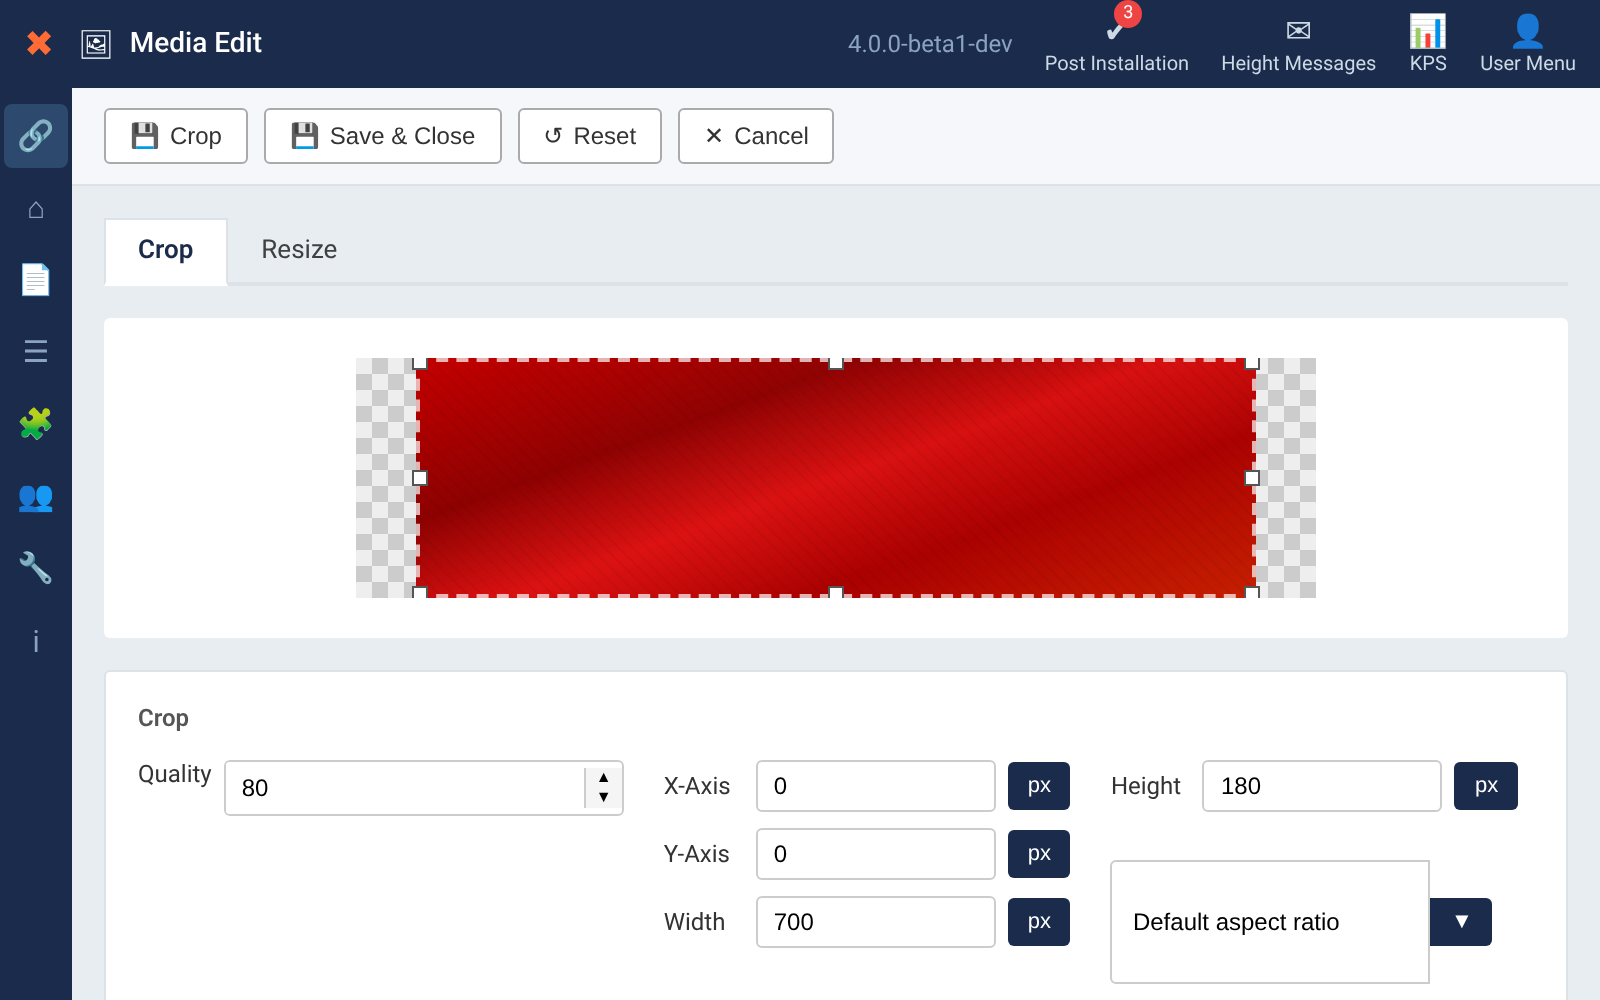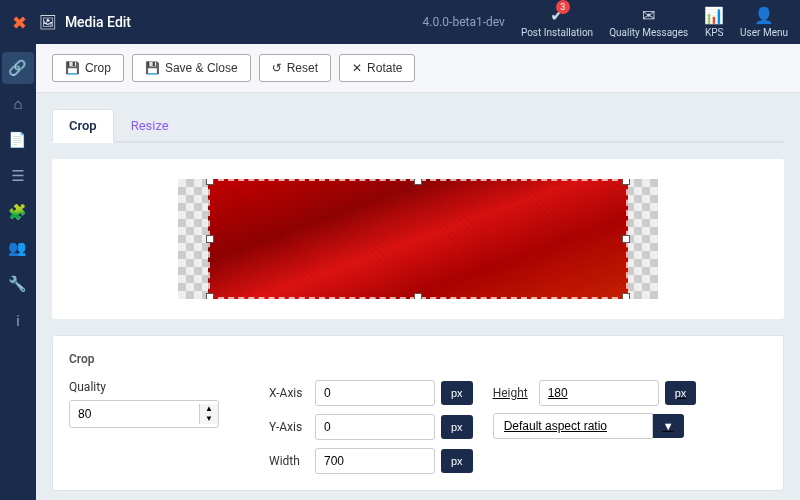--- a/index.html
+++ b/index.html
@@ -60,21 +60,21 @@
     .btn-primary { background: #fff; border-color: #aaa; color: #333; }
     .btn-success { background: #fff; border-color: #aaa; color: #333; }
     .btn-warning { background: #fff; border-color: #aaa; color: #333; }
     .btn-danger { background: #fff; border-color: #aaa; color: #333; }
 
     
     .content-area { padding: 16px; }
 
     
     .tabs { display: flex; border-bottom: 2px solid #dde2e8; margin-bottom: 16px; }
-    .tab { padding: 8px 16px; cursor: pointer; font-size: 13px; color: #8b5cf6; border: 1px solid transparent; border-bottom: none; margin-bottom: -2px; }
+    .tab { padding: 8px 16px; cursor: pointer; font-size: 13px; color: #404040; border: 1px solid transparent; border-bottom: none; margin-bottom: -2px; }
     .tab.active { background: white; border-color: #dde2e8; color: #1a2b4b; font-weight: 600; border-bottom: 2px solid white; }
 
     
     .image-container {
       background: white;
       padding: 20px;
       border-radius: 3px;
       margin-bottom: 16px;
       display: flex;
       justify-content: center;
@@ -137,39 +137,39 @@
       border-radius: 3px;
       padding: 16px;
     }
     .crop-panel-title {
       font-size: 12px;
       font-weight: 600;
       color: #555;
       margin-bottom: 14px;
     }
     .crop-fields { display: flex; gap: 20px; align-items: flex-start; }
-    .quality-group { display: flex; flex-direction: column; gap: 6px; min-width: 180px; }
+    .quality-group { display: flex; gap: 6px; min-width: 180px; }
     .quality-label { font-size: 12px; color: #333; }
-    .quality-input-wrap { display: flex; align-items: center; border: 1px solid #ccc; border-radius: 3px; overflow: hidden; width: 150px; }
+    .quality-input-wrap { display: flex; align-items: center; border: 1px solid #ccc; border-radius: 3px; overflow: hidden; width: 200px; }
     .quality-input { border: none; outline: none; padding: 6px 8px; font-size: 12px; flex: 1; width: 100%; }
     .quality-spinner { display: flex; flex-direction: column; border-left: 1px solid #ccc; }
     .spinner-btn { background: #f5f5f5; border: none; padding: 1px 5px; cursor: pointer; font-size: 8px; line-height: 1; }
 
     .axis-fields { display: flex; flex-direction: column; gap: 8px; justify-content: flex-end; }
     .field-row { display: flex; align-items: center; gap: 6px; }
     .field-label { font-size: 12px; color: #333; width: 40px; }
     .field-input { border: 1px solid #ccc; border-radius: 3px; padding: 5px 8px; font-size: 12px; width: 120px; outline: none; }
     .px-btn { background: #1a2b4b; color: white; border: none; padding: 6px 10px; border-radius: 3px; font-size: 11px; cursor: pointer; }
 
-    .right-fields { display: flex; flex-direction: column; gap: 7px; text-decoration: underline; }
+    .right-fields { display: flex; flex-direction: column; gap: 24px; }
     .aspect-select { display: flex; align-items: center; gap: 0; }
     .aspect-dropdown {
       border: 1px solid #ccc;
       border-radius: 3px 0 0 3px;
-      padding: 5px 10px;
+      padding: 23px 10px;
       font-size: 12px;
       background: white;
       outline: none;
       cursor: pointer;
       width: 160px;
       appearance: none;
     }
     .aspect-caret {
       background: #1a2b4b;
       color: white;
@@ -195,21 +195,21 @@
     <span style="font-size:12px; color:#8ba3c0;">4.0.0-beta1-dev</span>
     <div class="top-nav-item">
       <div class="nav-icon">
         ✔
         <div class="badge">3</div>
       </div>
       <span>Post Installation</span>
     </div>
     <div class="top-nav-item">
       <div class="nav-icon">✉</div>
-      <span>Quality Messages</span>
+      <span>Height Messages</span>
     </div>
     <div class="top-nav-item">
       <div class="nav-icon">📊</div>
       <span>KPS</span>
     </div>
     <div class="top-nav-item">
       <div class="nav-icon">👤</div>
       <span>User Menu</span>
     </div>
   </div>
@@ -238,21 +238,21 @@
       <button class="btn btn-success">
         <span>💾</span>
         <span>Save &amp; Close</span>
       </button>
       <button class="btn btn-warning">
         <span>↺</span>
         <span>Reset</span>
       </button>
       <button class="btn btn-danger">
         <span>✕</span>
-        <span>Rotate</span>
+        <span>Cancel</span>
       </button>
     </div>
 
     <div class="content-area">
 
       <div class="tabs">
         <div class="tab active">
           <span>Crop</span>
         </div>
         <div class="tab">

